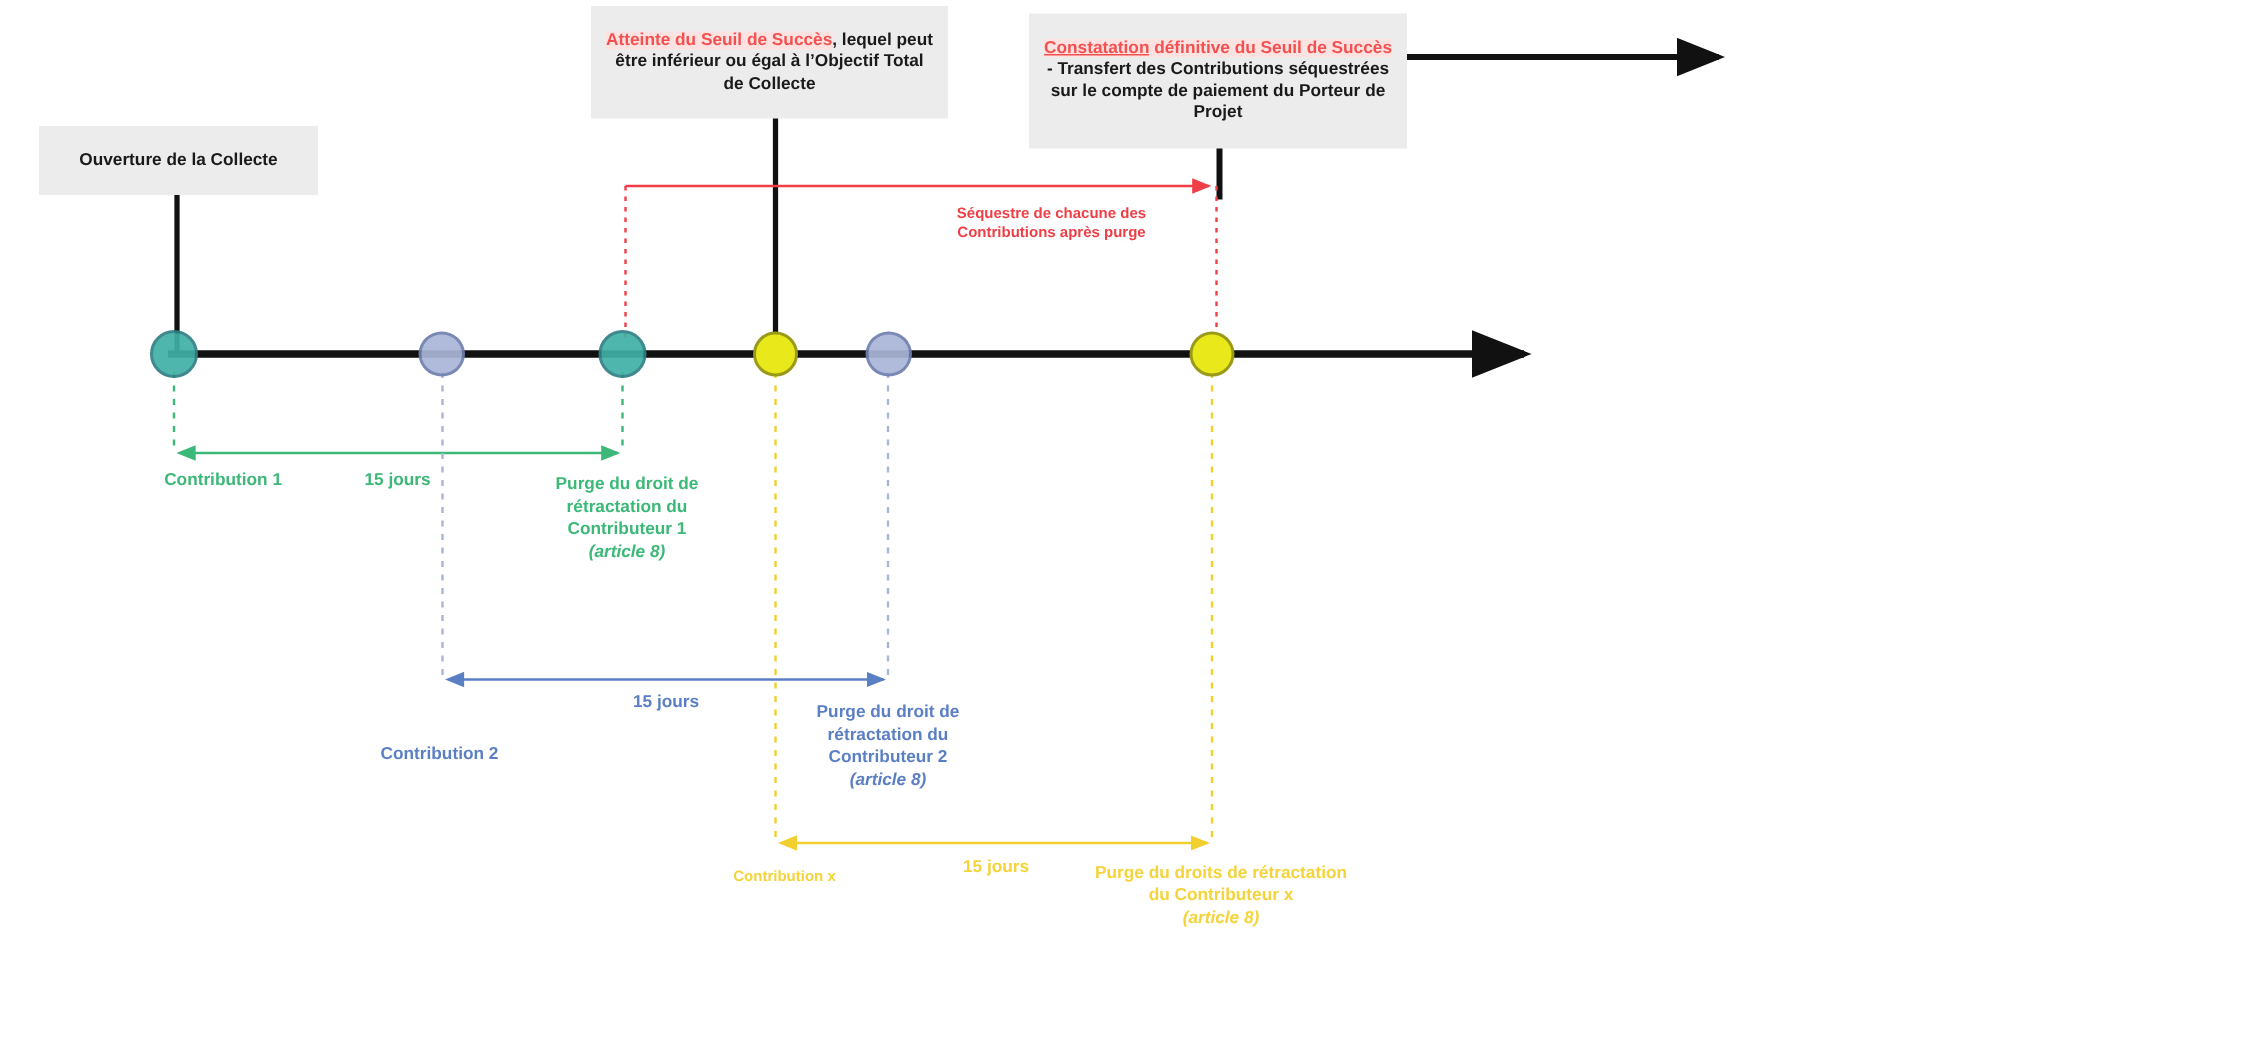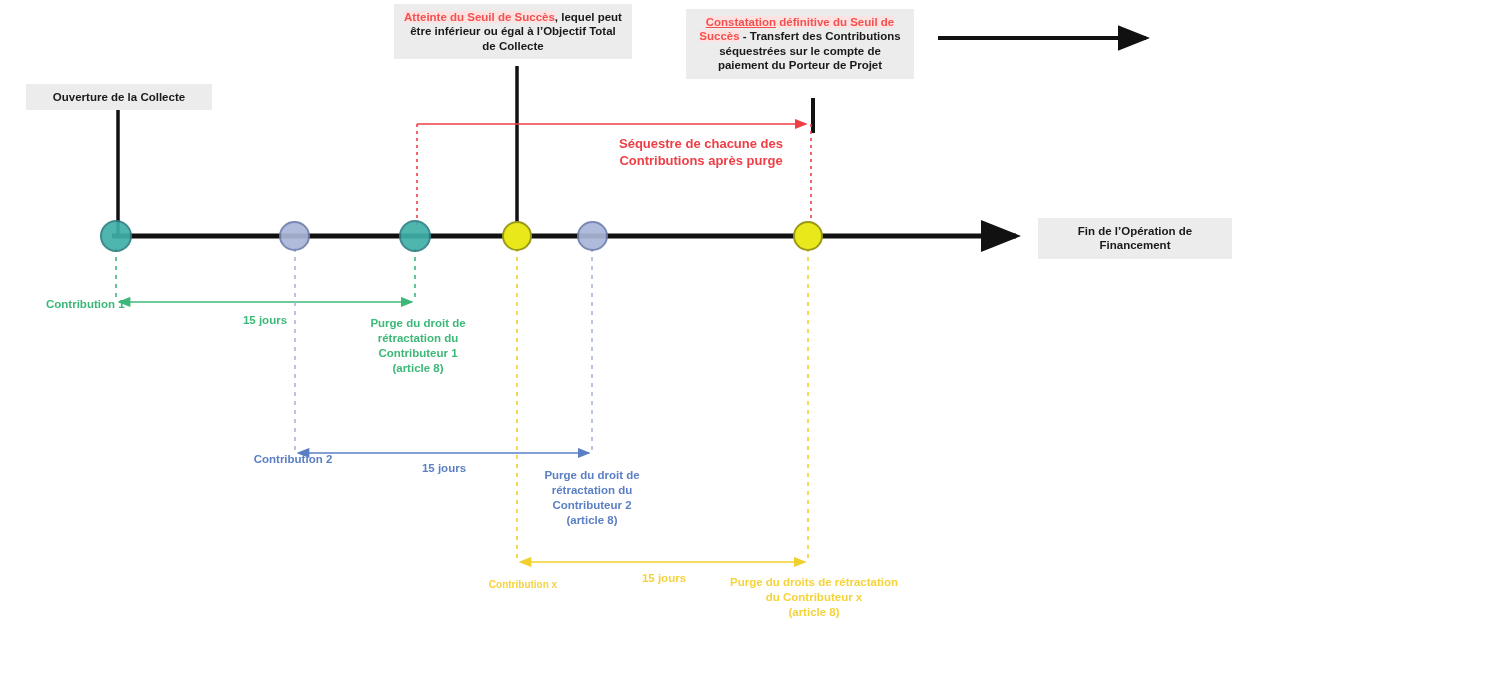--- a/index.html
+++ b/index.html
@@ -11,37 +11,37 @@
   svg.layer{position:absolute;left:0;top:0;width:1510px;height:700px;pointer-events:none;}
 
   .callout{
     position:absolute;
     background:#ececec;
     color:#1a1a1a;
     font-weight:bold;
     text-align:center;
     line-height:1.25;
     box-sizing:border-box;
-    padding:6px 8px;
+    padding:16px 8px;
   }
   .callout .hl{color:#f4504f;background:#fde2e2;}
   .callout .hl-u{color:#f4504f;background:#fde2e2;text-decoration:underline;}
 
   .annot{
     position:absolute;
     text-align:center;
     line-height:1.3;
     font-weight:bold;
     box-sizing:border-box;
   }
   .annot.green{color:#3cb878;}
   .annot.blue{color:#5b7fc4;}
   .annot.yellow{color:#f5d33a;}
   .annot.red{color:#ef3e46;}
-  .annot .it{}
+  .annot .it{font-style:italic;}
 
   .node{
     position:absolute;
     border-radius:50%;
     box-sizing:border-box;
   }
 </style>
 </head>
 <body>
 
@@ -110,47 +110,44 @@
   <div class="node" style="left:793px;top:221px;width:30px;height:30px;background:#e9e81b;border:2px solid #9a9a18;"></div>
 
   <div class="callout" style="left:26px;top:84px;width:186px;font-size:11.5px;">
     <span>Ouverture de la Collecte</span>
   </div>
 
   <div class="callout" style="left:394px;top:4px;width:238px;font-size:11.5px;">
     <span class="hl">Atteinte du Seuil de Succès</span><span>, lequel peut être inférieur ou égal à l’Objectif Total de Collecte</span>
   </div>
 
-  <div class="callout" style="left:686px;top:9px;width:228px;font-size:11.5px;">
+  <div class="callout" style="left:686px;top:9px;width:252px;font-size:11.5px;">
     <span class="hl-u">Constatation</span><span class="hl"> définitive du Seuil de Succès</span><span> - Transfert des Contributions séquestrées sur le compte de paiement du Porteur de Projet</span>
   </div>
 
 
-  <div class="callout" style="left:1038px;top:218px;width:194px;font-size:11.5px;">
-    <span>Fin de l’Opération de Financement</span>
-  </div>
 
-  <div class="annot red" style="left:611px;top:136px;width:180px;font-size:13px;">
+  <div class="annot red" style="left:611px;top:136px;width:180px;font-size:10px;">
     <span>Séquestre de chacune des Contributions après purge</span>
   </div>
 
-  <div class="annot green" style="left:46px;top:297px;width:142px;font-size:11.5px;text-align:left;">
+  <div class="annot green" style="left:46px;top:313px;width:142px;font-size:11.5px;text-align:right;">
     <span>Contribution 1</span>
   </div>
   <div class="annot green" style="left:205px;top:313px;width:120px;font-size:11.5px;">
     <span>15 jours</span>
   </div>
   <div class="annot green" style="left:350px;top:316px;width:136px;font-size:11.5px;">
     <div>Purge du droit de</div>
     <div>rétractation du</div>
     <div>Contributeur 1</div>
     <div class="it">(article 8)</div>
   </div>
 
-  <div class="annot blue" style="left:222px;top:452px;width:142px;font-size:11.5px;">
+  <div class="annot blue" style="left:222px;top:496px;width:142px;font-size:11.5px;">
     <span>Contribution 2</span>
   </div>
   <div class="annot blue" style="left:384px;top:461px;width:120px;font-size:11.5px;">
     <span>15 jours</span>
   </div>
   <div class="annot blue" style="left:524px;top:468px;width:136px;font-size:11.5px;">
     <div>Purge du droit de</div>
     <div>rétractation du</div>
     <div>Contributeur 2</div>
     <div class="it">(article 8)</div>

